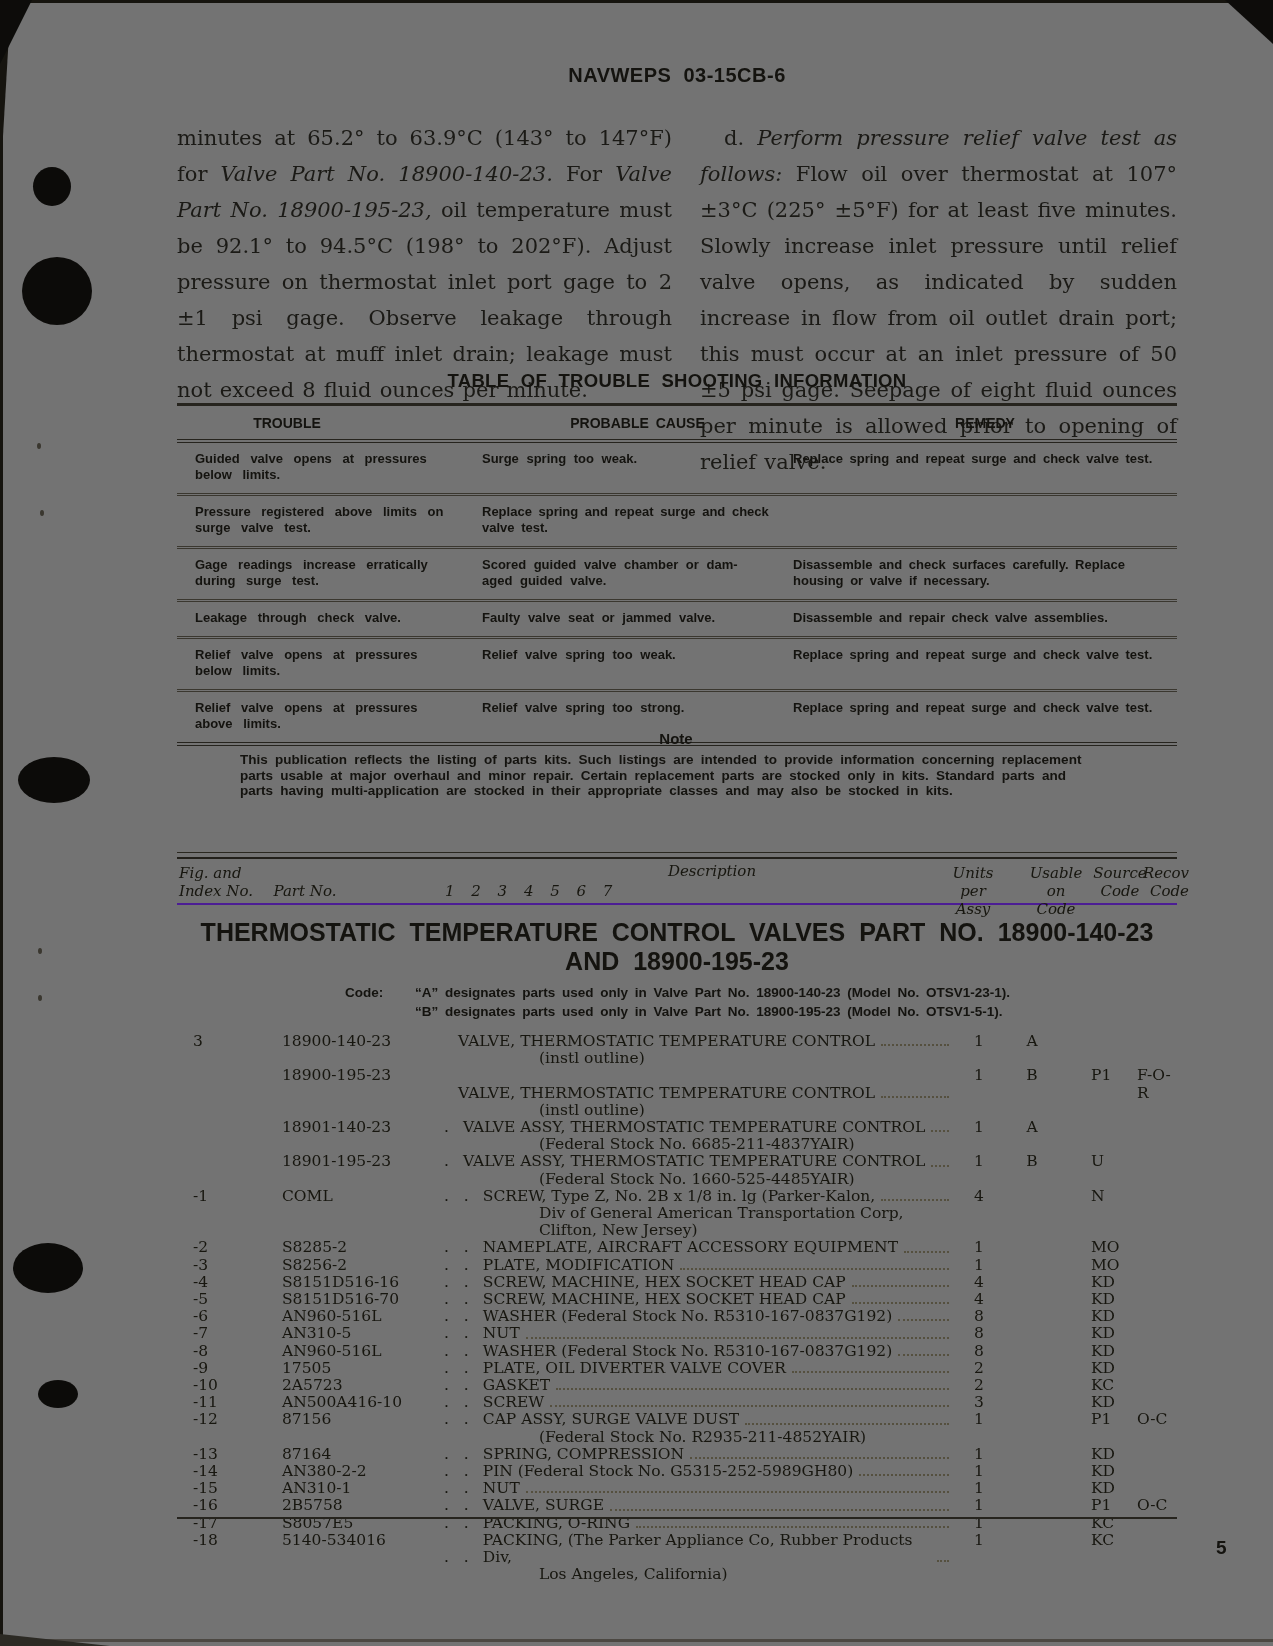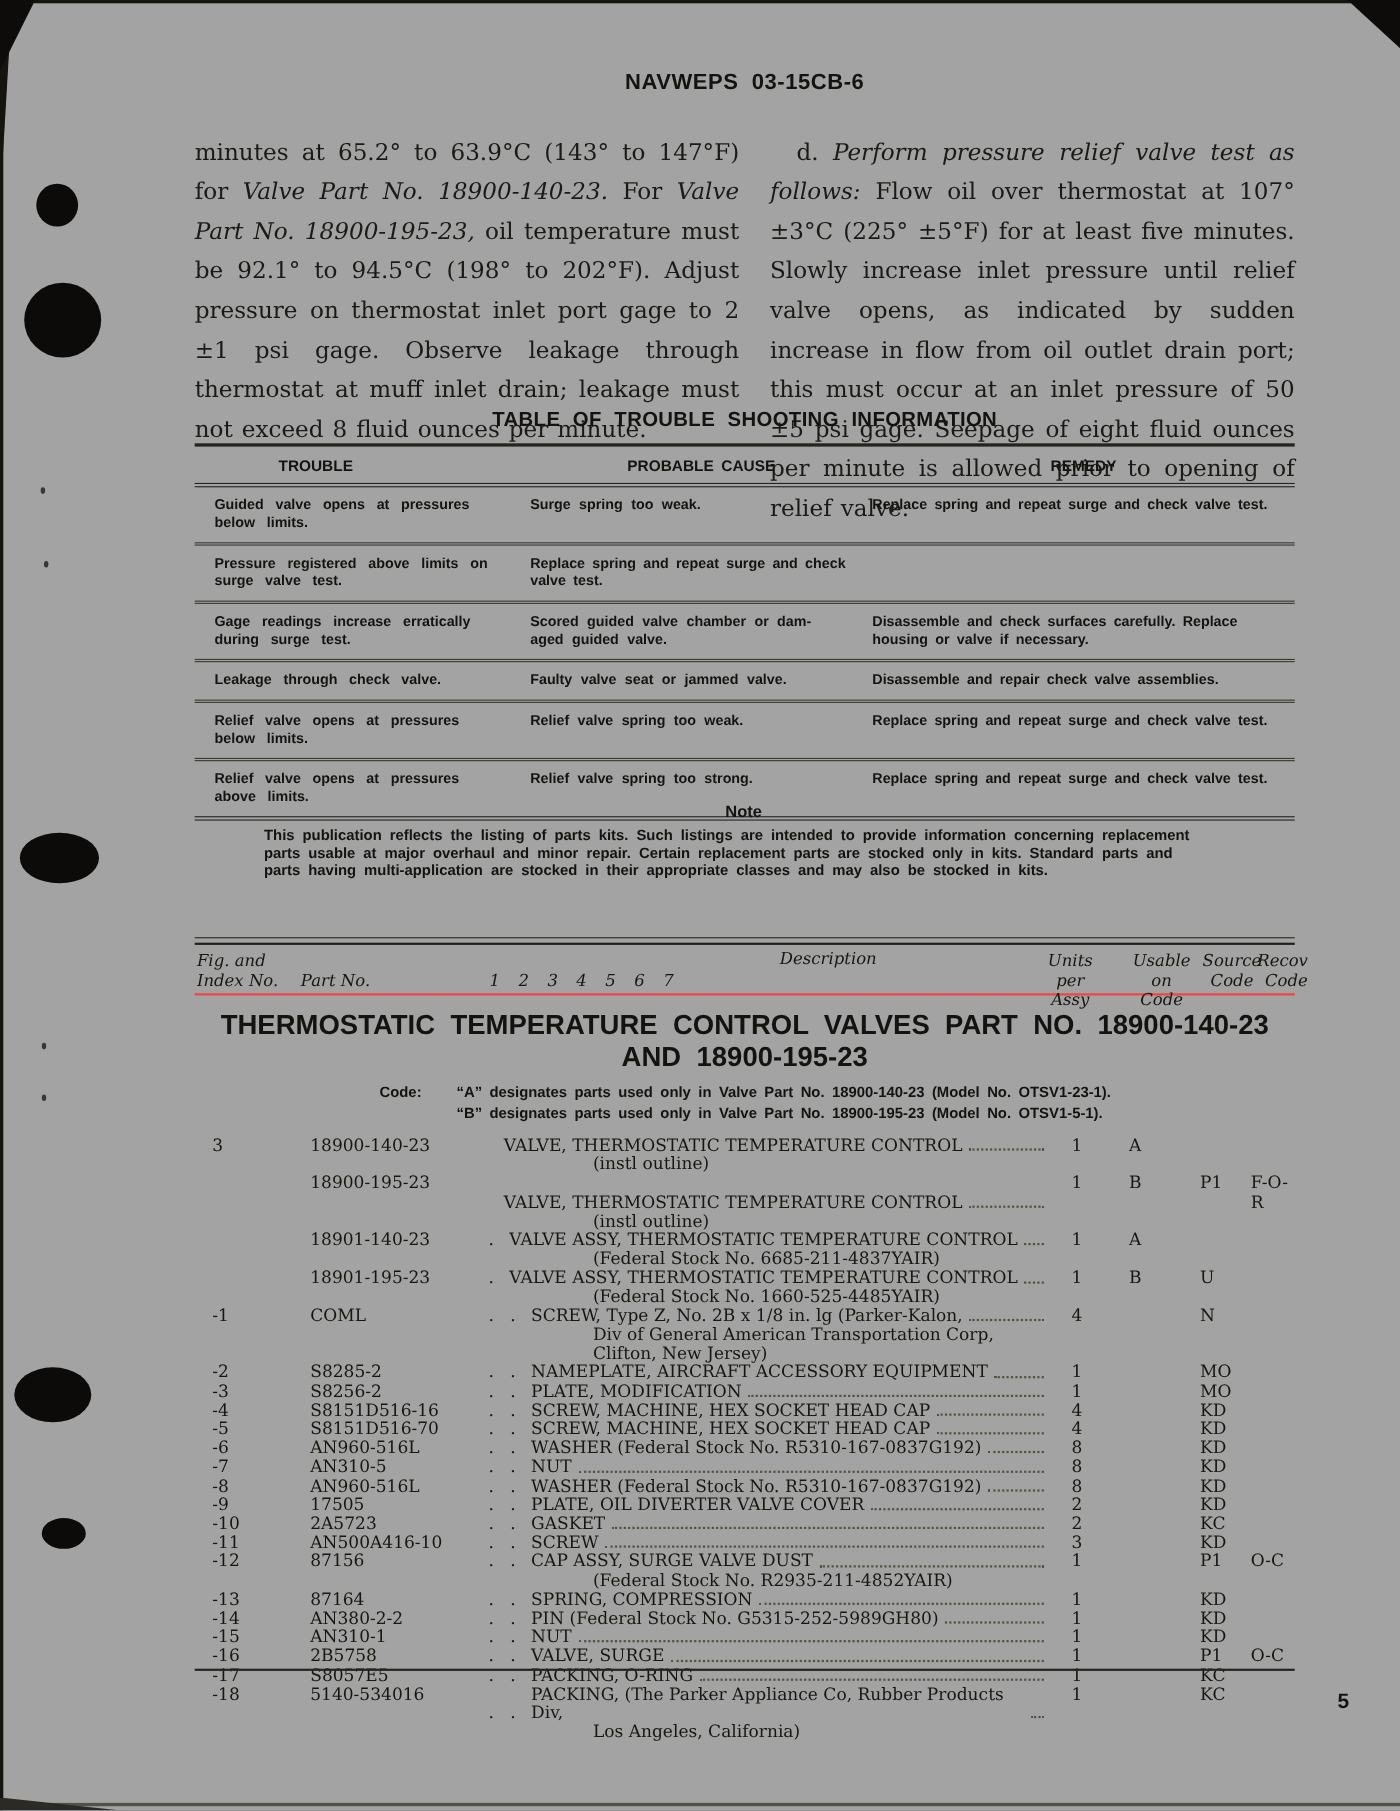--- a/index.html
+++ b/index.html
@@ -1,16 +1,16 @@
 <!DOCTYPE html>
 <html><head>
 <meta charset="utf-8">
 <style>
   html,body{margin:0;padding:0;background:#888;}
-  .page{position:relative;width:1273px;height:1646px;background:#a3a3a3;overflow:hidden;
+  .page{position:relative;width:1273px;height:1646px;background:#737373;overflow:hidden;
         font-family:"DejaVu Serif",serif;color:#1b1a16;}
   
   .edge-top{position:absolute;top:0;left:0;width:100%;height:3px;background:#16140f;}
   .edge-left{position:absolute;top:0;left:0;width:3px;height:100%;background:#16140f;}
   .edge-left-top{position:absolute;top:0;left:0;width:11px;height:140px;background:#16140f;
                  clip-path:polygon(0 0,100% 0,25% 100%,0 100%);}
   .corner-tl{position:absolute;top:0;left:0;width:32px;height:64px;background:#0d0c0a;
              clip-path:polygon(0 0,100% 0,0 100%);}
   .corner-tr{position:absolute;top:0;right:0;width:48px;height:44px;background:#0d0c0a;
              clip-path:polygon(0 0,100% 0,100% 100%);}
@@ -46,27 +46,27 @@
   .tcell.c3{padding-right:4px;word-spacing:3px;}
   
   .note-sec{position:absolute;top:730px;left:176px;width:1000px;text-align:center;
             font-family:"Liberation Sans",sans-serif;color:#14130f;}
   .note-title{font-weight:bold;font-size:15px;}
   .note-text{margin:5px auto 0;width:872px;text-align:left;white-space:pre-line;
              font-weight:bold;font-size:13.5px;line-height:15.5px;word-spacing:3.5px;}
   
   .parts{position:absolute;top:852px;left:177px;width:1000px;color:#17160f;}
   .rule-heavy{height:4px;border-top:1.5px solid #2a2820;border-bottom:2.5px solid #22201a;}
-  .colhead{position:relative;height:44px;border-bottom:2px solid #ef4444;
+  .colhead{position:relative;height:44px;border-bottom:2px solid #4c1d95;
            font-style:italic;font-size:15px;line-height:18px;}
   .ch{position:absolute;}
   .ch-fig{left:2px;top:5px;}
   .ch-part{left:68px;top:23px;width:120px;text-align:center;}
   .ch-levels{left:268px;top:23px;word-spacing:12px;}
-  .ch-desc{left:496px;top:3px;width:160px;text-align:center;}
+  .ch-desc{left:455px;top:3px;width:160px;text-align:center;}
   .ch-units{left:766px;top:5px;width:60px;text-align:center;}
   .ch-usable{left:849px;top:5px;width:60px;text-align:center;}
   .ch-source{left:913px;top:5px;width:60px;text-align:center;}
   .ch-recov{left:950px;top:5px;width:62px;text-align:right;}
   .parts-title{margin-top:13px;text-align:center;font-family:Liberation Sans, sans-serif;
                font-weight:bold;font-size:25px;word-spacing:7px;color:#14130f;}
   .code-block{position:relative;margin:7px 0 0 168px;font-family:"Liberation Sans",sans-serif;
               font-weight:bold;font-size:13.5px;line-height:19px;word-spacing:3px;color:#14130f;}
   .code-label{position:absolute;left:0;top:0;}
   .code-lines{margin-left:70px;}

